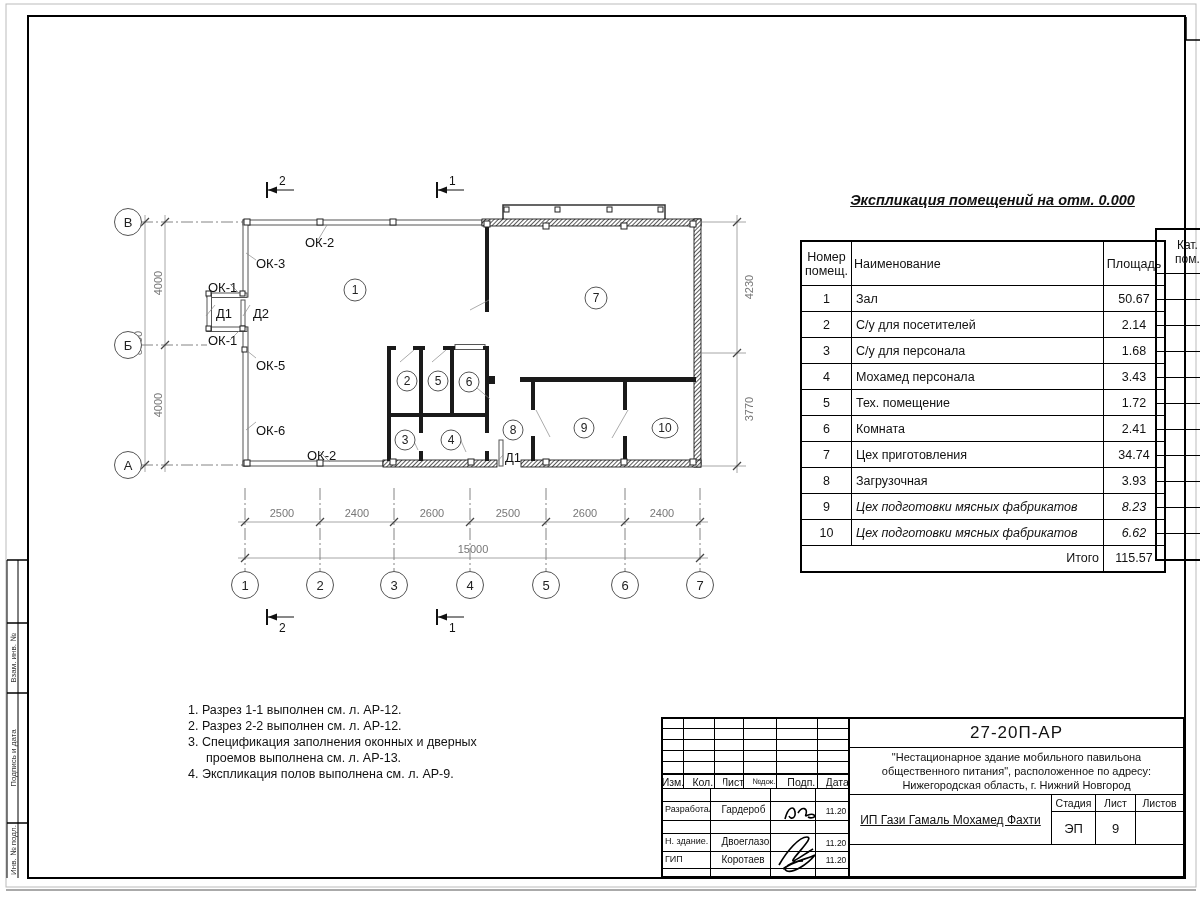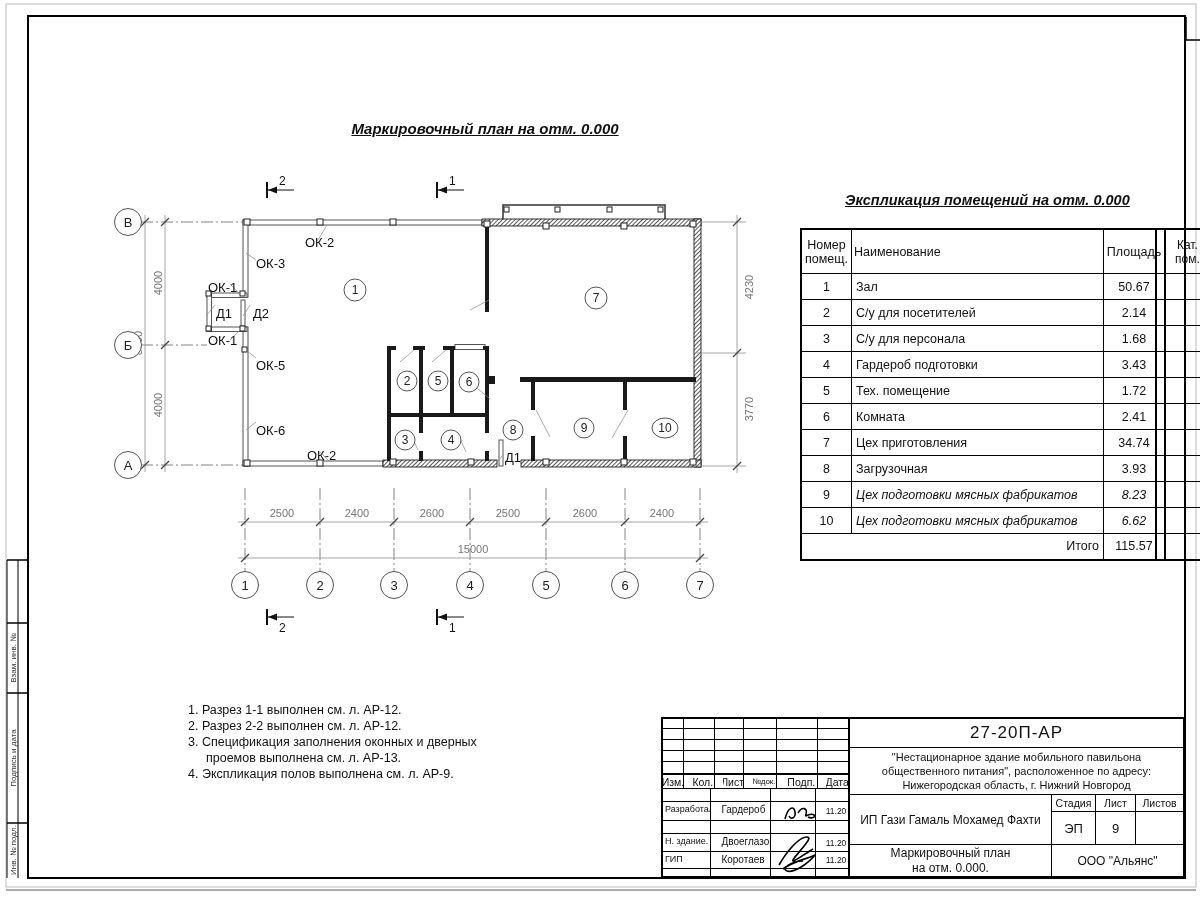--- a/index.html
+++ b/index.html
@@ -8,25 +8,25 @@
   svg text{font-family:"Liberation Sans", sans-serif;}
   .lbl{font-size:13px;fill:#111;}
   .dim{font-size:11px;fill:#777;}
   .ax{font-size:13px;fill:#222;}
   .room{font-size:12px;fill:#222;}
   .sec{font-size:12px;fill:#111;}
   .stampv{font-size:8px;fill:#333;}
 
   .title{position:absolute;left:350px;top:120px;width:270px;text-align:center;
          font-style:italic;font-weight:bold;font-size:15px;text-decoration:underline;}
-  .extitle{position:absolute;left:845px;top:192px;width:295px;
+  .extitle{position:absolute;left:845px;top:192px;width:295px;text-align:center;
          font-style:italic;font-weight:bold;font-size:14.5px;text-decoration:underline;}
 
   
-  .extab{position:absolute;left:800px;top:228px;border-collapse:collapse;table-layout:fixed;}
+  .extab{position:absolute;left:800px;top:240px;border-collapse:collapse;table-layout:fixed;}
   .extab td{border:1px solid #000;font-size:12.5px;padding:0 4px;overflow:hidden;}
   .extab .hd{height:43px;text-align:center;font-size:12.5px;padding:0 2px;}
   .extab .r{height:26px;}
   .extab .num{width:41px;text-align:center;}
   .extab .nm{width:243px;text-align:left;}
   .extab .ar{width:52px;text-align:center;}
   .extab tr.gost td.nm, .extab tr.gost td.ar{font-style:italic;}
   .extab{border:2px solid #000;}
   .cattab{position:absolute;left:1155px;top:228px;border-collapse:collapse;table-layout:fixed;border:2px solid #000;}
   .cattab td{border:1px solid #000;font-size:12px;padding:0 18px;}
@@ -53,21 +53,21 @@
   .nme{font-size:10px;padding:2px 1px 0 2px;}
   .dte{font-size:8.5px;display:flex;align-items:center;justify-content:center;}
 
   .tb-right{position:absolute;left:187px;top:0;width:333px;height:157px;}
   .tbr-code{height:29px;border-bottom:1px solid #000;display:flex;align-items:center;justify-content:center;
             font-size:17px;letter-spacing:1px;box-sizing:border-box;}
   .tbr-obj{height:47px;border-bottom:1px solid #000;display:flex;align-items:center;justify-content:center;
            text-align:center;font-size:11px;line-height:1.3;box-sizing:border-box;padding:0 2px;}
   .tbr-c{height:50px;border-bottom:1px solid #000;display:flex;box-sizing:border-box;}
   .tbr-client{width:202px;border-right:1px solid #000;display:flex;align-items:center;justify-content:center;
-              font-size:12px;text-align:center;box-sizing:border-box;}
+              font-size:12px;text-align:center;box-sizing:border-box;text-decoration:underline;}
   .slv{width:131px;display:flex;flex-direction:column;box-sizing:border-box;}
   .slv-h{display:flex;height:17px;border-bottom:1px solid #000;box-sizing:border-box;}
   .slv-h>div{border-right:1px solid #000;display:flex;align-items:center;justify-content:center;font-size:10.5px;box-sizing:border-box;}
   .slv-h>div:last-child{border-right:none;}
   .slv-b{display:flex;flex:1;}
   .slv-b>div{border-right:1px solid #000;display:flex;align-items:center;justify-content:center;font-size:13px;box-sizing:border-box;}
   .slv-b>div:last-child{border-right:none;}
   .w44{width:44px}.w40{width:40px}.w47{width:47px}
   .tbr-d{height:31px;display:flex;box-sizing:border-box;}
   .tbr-doc{width:202px;border-right:1px solid #000;display:flex;flex-direction:column;align-items:center;justify-content:center;
@@ -339,21 +339,20 @@
       <polygon points="268,617 277,613.5 277,620.5"></polygon>
       <polygon points="438,617 447,613.5 447,620.5"></polygon>
     </g>
     <text class="sec" x="279" y="185">2</text>
     <text class="sec" x="449" y="185">1</text>
     <text class="sec" x="279" y="632">2</text>
     <text class="sec" x="449" y="632">1</text>
   </g>
 </svg>
 
-<div class="title">Маркировочный план на отм. 0.000</div>
 
 <div class="extitle">Экспликация помещений на отм. 0.000</div>
 
 <table class="extab">
   <tbody>
         <tr>
     <td class="hd num">Номер помещ.</td>
     <td class="hd nm">Наименование</td>
     <td class="hd ar">Площадь</td>
   </tr>
@@ -367,21 +366,21 @@
     <td class="nm">С/у для посетителей</td>
     <td class="ar">2.14</td>
   </tr>
   <tr class="r">
     <td class="num">3</td>
     <td class="nm">С/у для персонала</td>
     <td class="ar">1.68</td>
   </tr>
   <tr class="r">
     <td class="num">4</td>
-    <td class="nm">Гардероб подготовки</td>
+    <td class="nm">Мохамед персонала</td>
     <td class="ar">3.43</td>
   </tr>
   <tr class="r">
     <td class="num">5</td>
     <td class="nm">Тех. помещение</td>
     <td class="ar">1.72</td>
   </tr>
   <tr class="r">
     <td class="num">6</td>
     <td class="nm">Комната</td>
@@ -561,27 +560,20 @@
           <div class="w40">Лист</div>
           <div class="w47">Листов</div>
         </div>
         <div class="slv-b">
           <div class="w44">ЭП</div>
           <div class="w40">9</div>
           <div class="w47"></div>
         </div>
       </div>
     </div>
-    <div class="tbr-d">
-      <div class="tbr-doc">
-        <div>Маркировочный план</div>
-        <div>на отм. 0.000.</div>
-      </div>
-      <div class="tbr-org">ООО "Альянс"</div>
-    </div>
   </div>
 
   <svg class="sig" style="left:118px;top:84px" width="42" height="22" viewBox="0 0 42 22">
     <path d="M4,16 C7,4 13,2 14,9 C15,15 10,17 8,13 M17,10 C21,3 27,5 25,11 C23,16 29,9 33,12 C36,14 30,16 27,14" fill="none" stroke="#000" stroke-width="1.6"></path>
   </svg>
   <svg class="sig" style="left:110px;top:112px" width="52" height="44" viewBox="0 0 52 44">
     <path d="M6,34 C14,20 26,6 34,6 C40,6 30,16 22,26 C14,36 30,24 40,18 M10,38 C20,30 34,28 42,24 C34,34 20,42 14,40 C8,38 18,30 30,30" fill="none" stroke="#000" stroke-width="1.7"></path>
   </svg>
 </div>
 

